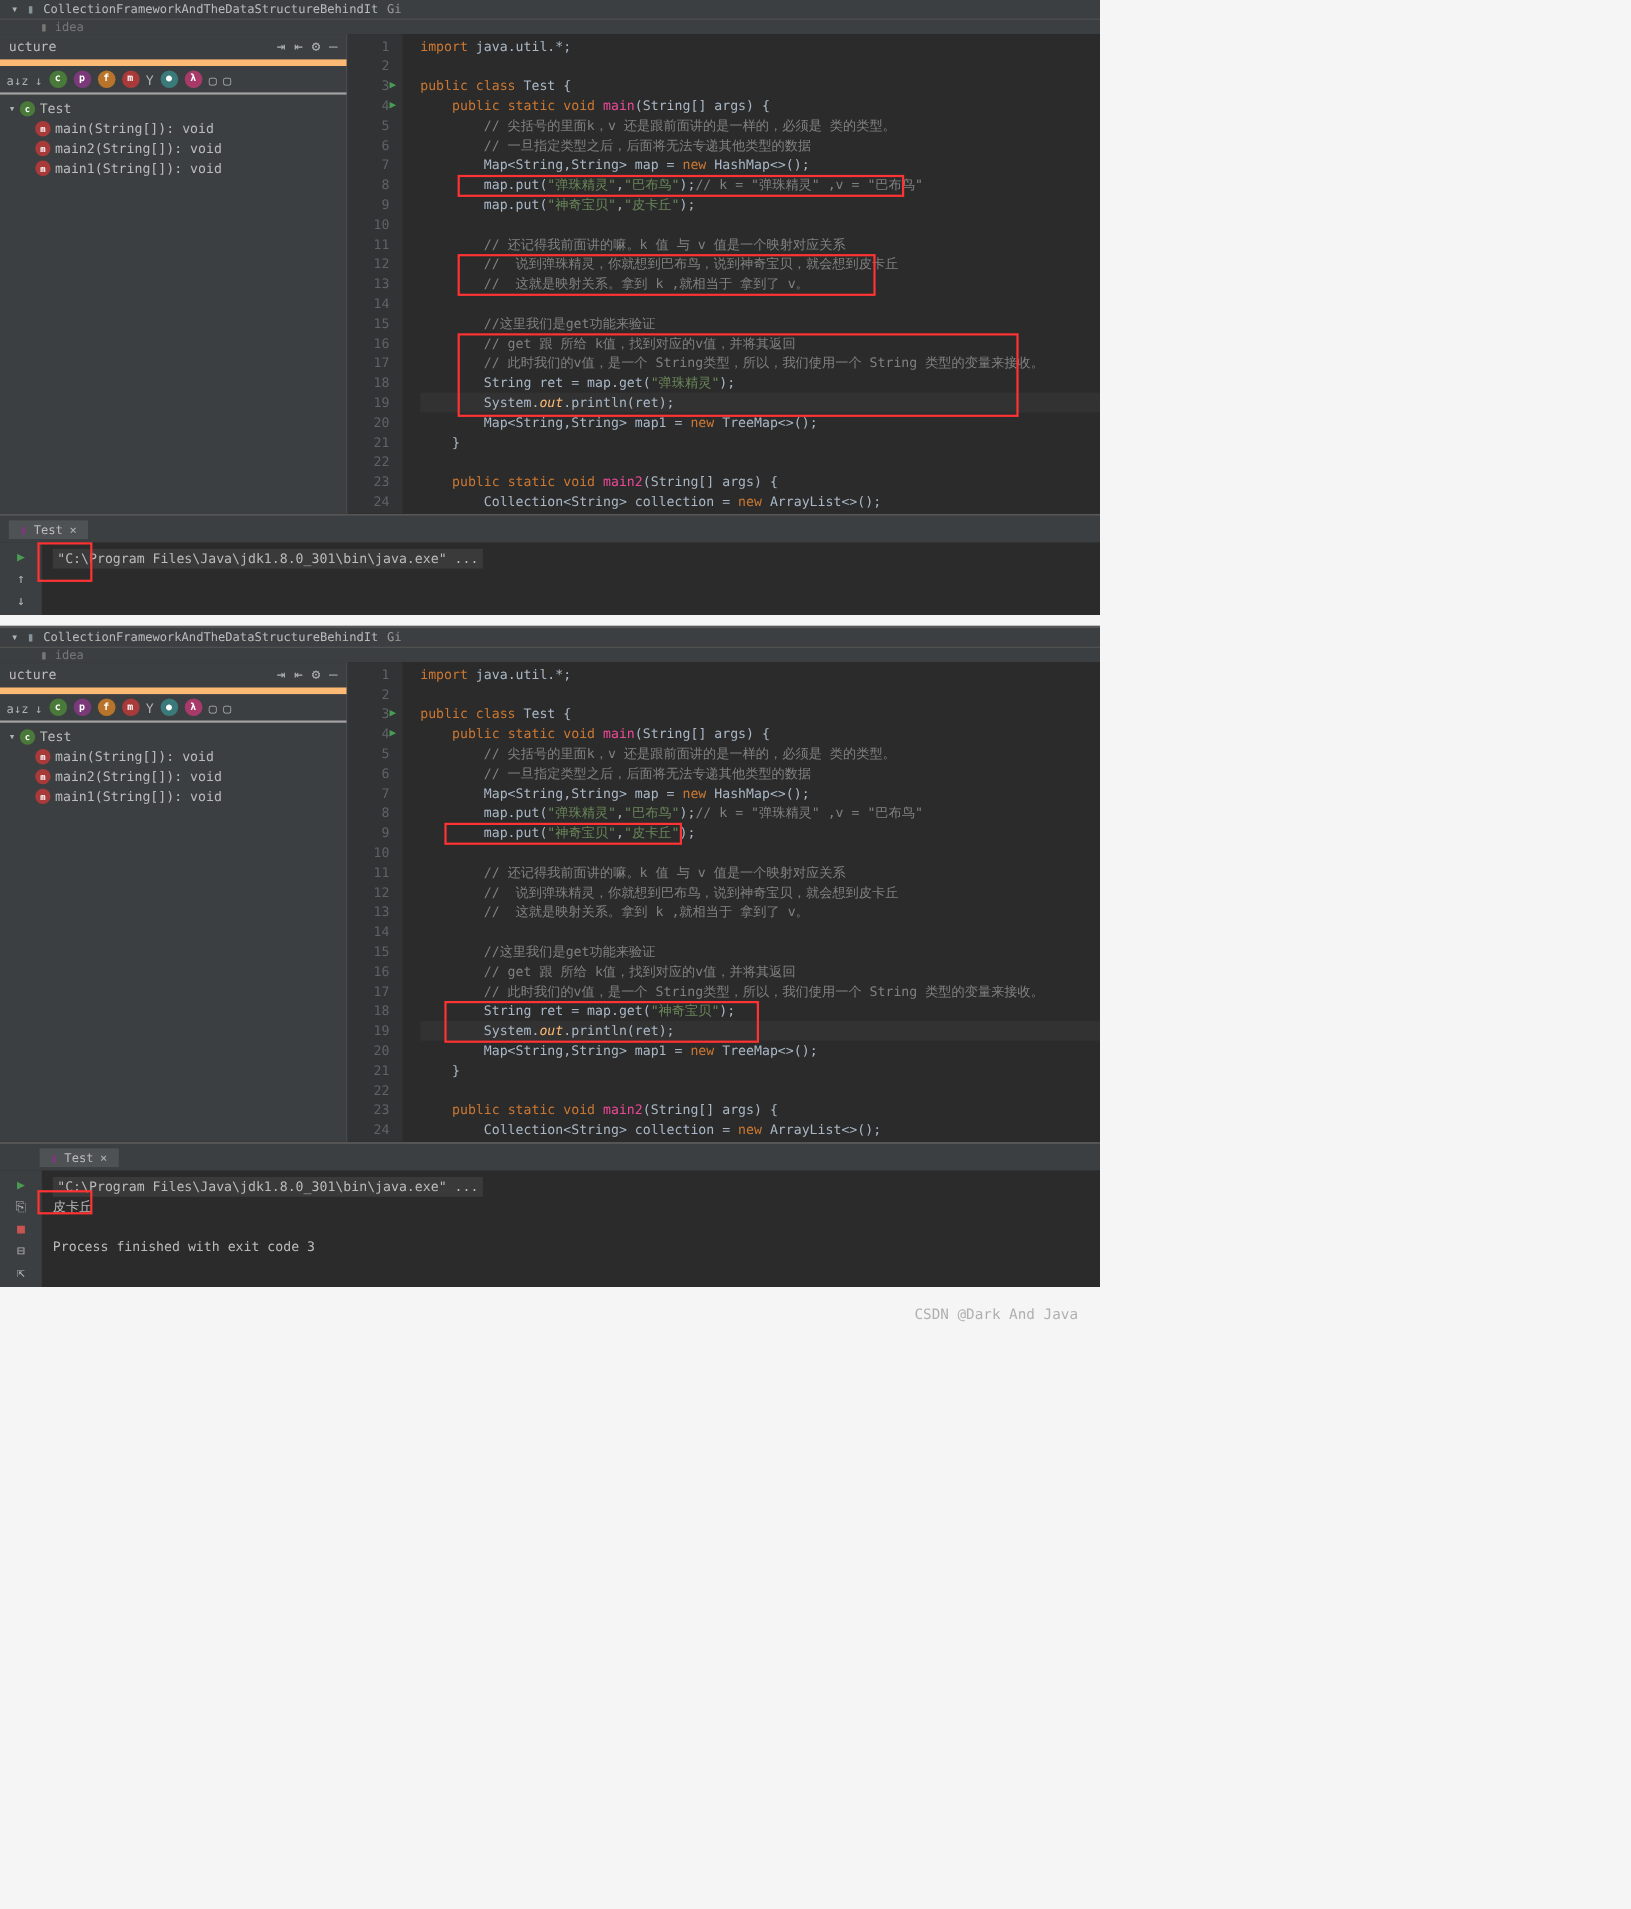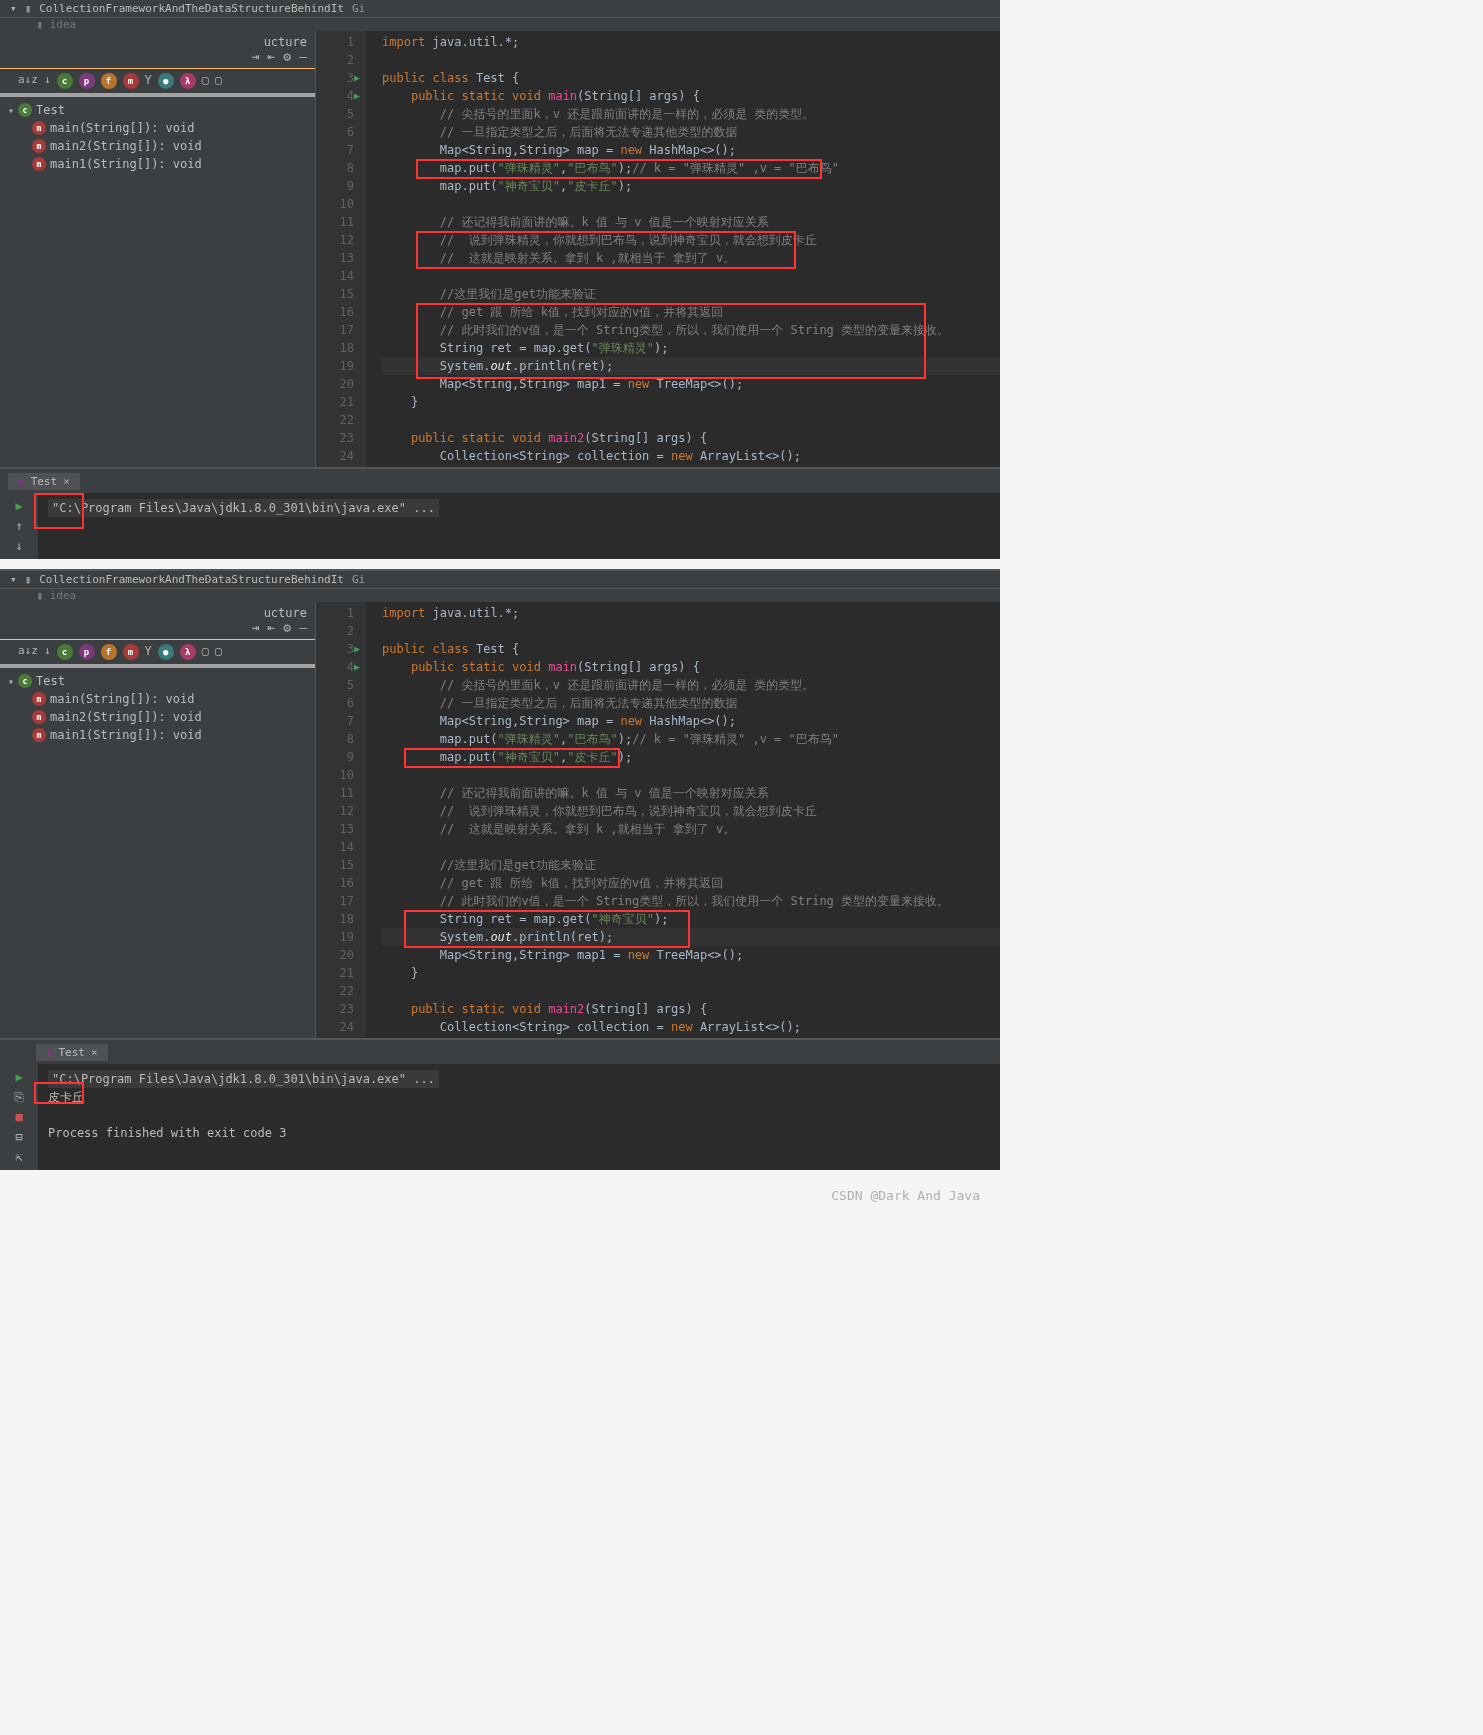--- a/index.html
+++ b/index.html
@@ -5,25 +5,25 @@
 * { margin: 0; padding: 0; box-sizing: border-box; }
 body { background: #f5f5f5; font-family: 'Consolas', 'Monaco', monospace; font-size: 12px; }
 .ide-window { background: #2b2b2b; color: #a9b7c6; margin-bottom: 10px; width: 1000px; }
 .top-bar { background: #3c3f41; padding: 2px 10px; display: flex; align-items: center; gap: 8px; border-bottom: 1px solid #555; font-size: 11px; }
 .folder-icon { color: #87939a; }
 .proj-name { color: #bbb; }
 .git-label { color: #999; }
 .sub-bar { background: #3c3f41; padding: 0 10px; color: #777; font-size: 11px; }
 .main-area { display: flex; }
 .left-panel { width: 316px; background: #3c3f41; border-right: 1px solid #555; }
-.structure-header { display: flex; align-items: flex-end; justify-content: space-between; padding: 4px 8px; border-bottom: 1px solid #fdba74; flex-direction: column; }
+.structure-header { display: flex; align-items: flex-start; justify-content: space-between; padding: 4px 8px; border-bottom: 6px solid #fdba74; }
 .structure-title { color: #bbb; font-size: 12px; }
 .header-icons { display: flex; gap: 8px; align-items: center; }
 .hdr-ic { color: #afb1b3; cursor: pointer; font-size: 13px; }
-.toolbar-icons { display: flex; gap: 6px; padding: 4px 18px; border-bottom: 4px solid #a3a3a3; align-items: flex-start; }
+.toolbar-icons { display: flex; gap: 6px; padding: 4px 6px; border-bottom: 2px solid #a3a3a3; align-items: flex-end; }
 .tb-ic { width: 16px; height: 16px; border-radius: 50%; display: flex; align-items: center; justify-content: center; font-size: 9px; font-weight: bold; cursor: pointer; }
 .tb-az { color: #afb1b3; font-size: 11px; }
 .c-green { background: #4a7a3a; color: #fff; }
 .c-purple { background: #7a3a7a; color: #fff; }
 .c-orange { background: #b8742a; color: #fff; }
 .c-red { background: #a83a3a; color: #fff; }
 .c-teal { background: #3a7a7a; color: #fff; }
 .c-pink { background: #a83a6a; color: #fff; }
 .c-gray { color: #afb1b3; }
 .tree { padding: 4px 0; }
@@ -37,21 +37,21 @@
 .gutter { background: #313335; width: 50px; text-align: right; padding-right: 12px; color: #606366; font-size: 12px; line-height: 18px; padding-top: 2px; user-select: none; }
 .gutter-line { height: 18px; position: relative; }
 .run-mark { color: #499c54; position: absolute; left: 38px; font-size: 10px; }
 .code-area { flex: 1; padding: 2px 0 2px 16px; font-size: 12px; line-height: 18px; position: relative; }
 .code-line { height: 18px; white-space: pre; }
 .highlighted { background: #323232; }
 .kw { color: #cc7832; text-align: right; }
 .str { color: #6a8759; }
 .cmt { color: #808080; }
 .fn { color: #ec4899; }
-.ital { font-style: italic; color: #e5e5e5; }
+.ital { font-style: italic; color: #fdba74; }
 .red-box { position: absolute; border: 2px solid #ff3333; pointer-events: none; }
 .console-area { background: #2b2b2b; border-top: 2px solid #555; }
 .console-tabs { background: #3c3f41; display: flex; align-items: center; padding: 0 8px; height: 24px; gap: 8px; }
 .run-label { color: #bbb; font-size: 11px; margin-top: 47px; }
 .console-tab { background: #4e5254; padding: 2px 10px; color: #bbb; font-size: 11px; display: flex; align-items: center; gap: 6px; }
 .tab-close { color: #afb1b3; cursor: pointer; }
 .console-body { display: flex; }
 .console-gutter { width: 38px; background: #3c3f41; display: flex; flex-direction: column; align-items: center; padding: 6px 0; gap: 6px; }
 .cg-ic { color: #afb1b3; font-size: 12px; cursor: pointer; }
 .console-output { flex: 1; padding: 6px 10px; color: #bbb; font-size: 12px; line-height: 18px; position: relative; }

